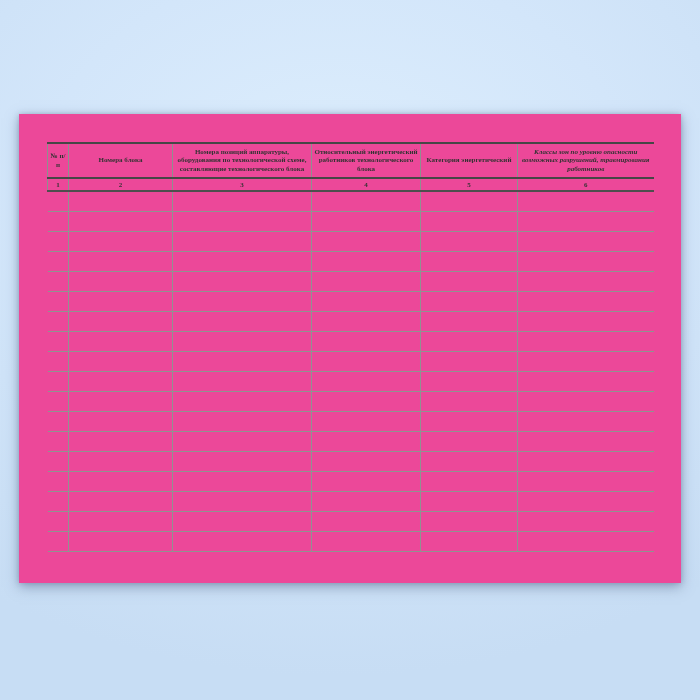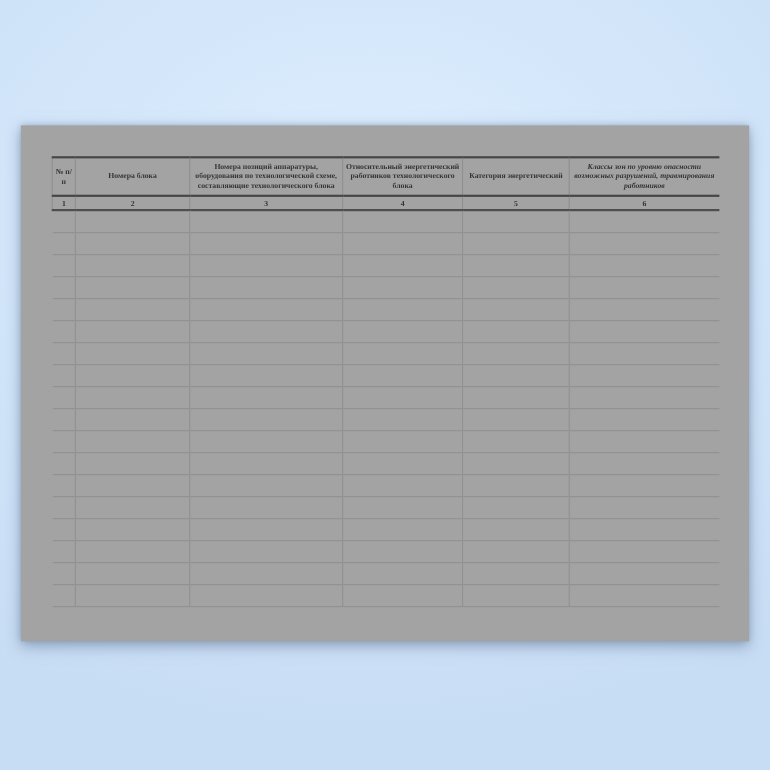--- a/index.html
+++ b/index.html
@@ -13,21 +13,21 @@
     overflow: hidden;
     background: radial-gradient(ellipse 620px 480px at 48% 28%, #ddeefd 0%, #d3e6fa 48%, #c7ddf4 100%);
     font-family: "Liberation Serif", "DejaVu Serif", serif;
   }
   .page {
     position: absolute;
     left: 19px;
     top: 114px;
     width: 662px;
     height: 469px;
-    background: #a3a3a3;
+    background: #ec4899;
     box-shadow: 0 4px 12px rgba(80, 100, 135, 0.50), 0 0 5px rgba(80, 100, 135, 0.30);
   }
   .doc-table {
     position: absolute;
     left: 28px;
     top: 28px;
     border-collapse: collapse;
     table-layout: fixed;
     width: 606px;
     color: #333;

